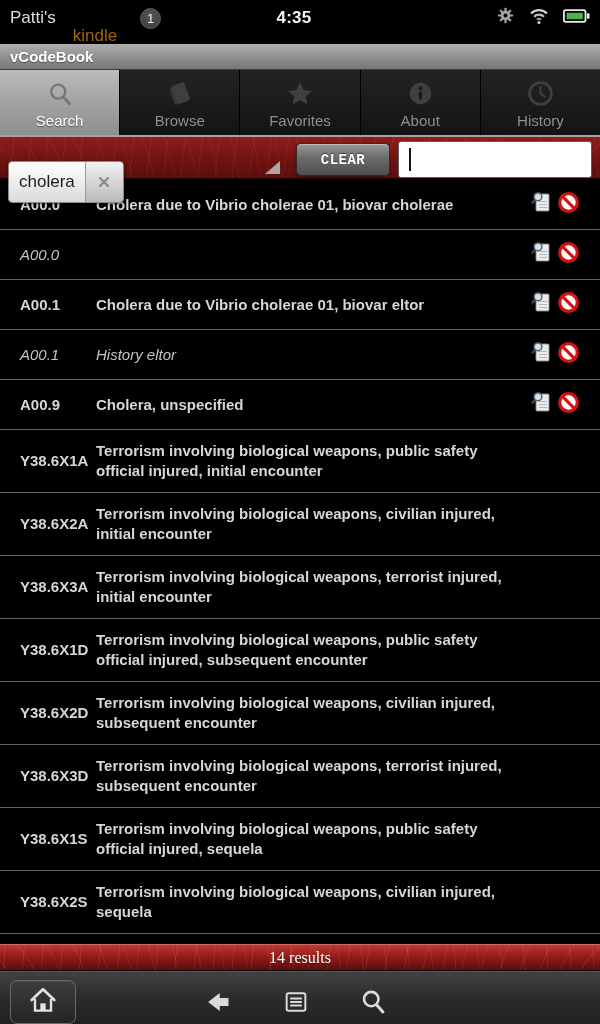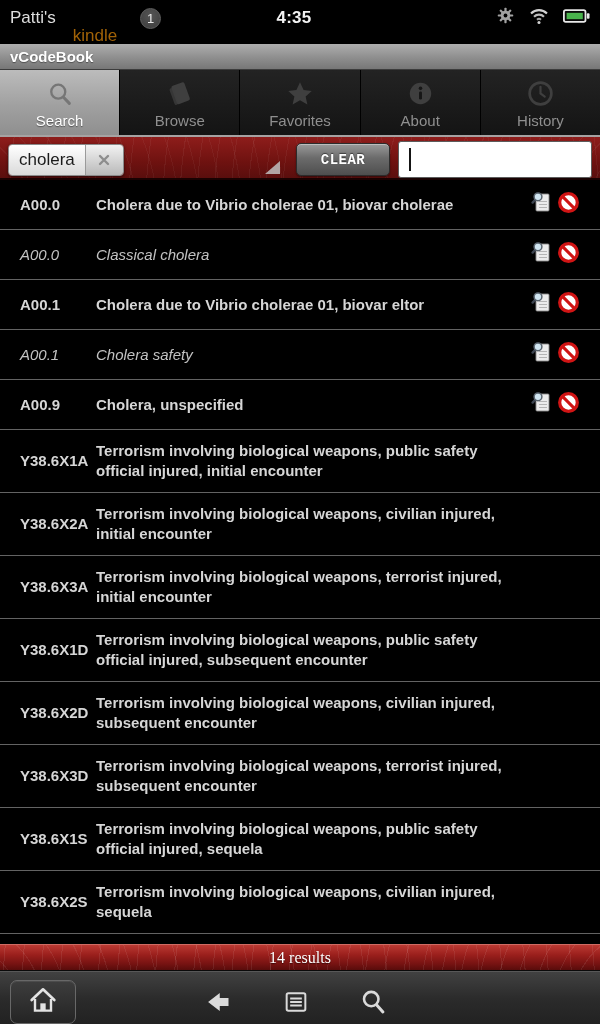--- a/index.html
+++ b/index.html
@@ -36,21 +36,21 @@
   .tab.active { background:linear-gradient(#bcbcbc,#a0a0a0 55%,#8f8f8f); color:#fff; text-shadow:0 1px 1px rgba(0,0,0,.45); }
   .tab.active .ticon { color:#767676; }
 
   
   .search-panel { position:relative; height:45px;
     border-top:2px solid #a6a2a2; border-bottom:2px solid #190202;
     background:
       repeating-radial-gradient(circle at 112% 190%, transparent 0 16px, rgba(255,255,255,.05) 16px 17px),
       repeating-radial-gradient(circle at -12% 210%, transparent 0 20px, rgba(255,255,255,.045) 20px 21px),
       linear-gradient(#8e1d1b,#6f1210 60%,#5a0e0d); }
-  .chip { position:absolute; left:8px; top:7px; height:32px; display:flex; align-items:stretch;
+  .chip { position:absolute; left:8px; top:24px; height:42px; display:flex; align-items:stretch;
     border:1px solid #8a8a8a; border-radius:4px; overflow:hidden; box-shadow:0 1px 3px rgba(0,0,0,.55); cursor:pointer; }
   .chip-text { background:linear-gradient(#fff,#dadada); color:#1b1b1b; font-size:17px;
     display:flex; align-items:center; padding:0 10px; }
   .chip-x { width:38px; background:linear-gradient(#f2f2f2,#b9b9b9); border-left:1px solid #9a9a9a;
     display:flex; align-items:center; justify-content:center; }
   .corner-tri { position:absolute; left:265px; top:24px; width:0; height:0;
     border-left:15px solid transparent; border-bottom:13px solid #b2a4a4; }
   .clear-btn { position:absolute; left:296px; top:6px; width:94px; height:33px;
     border:1px solid #2c2c2c; border-radius:5px;
     background:linear-gradient(#9a9a9a,#6b6b6b 45%,#4e4e4e);
@@ -222,21 +222,20 @@
           <span>
             <svg width="23" height="23" viewBox="0 0 24 24">
               <circle cx="12" cy="12" r="9.2" fill="#fff" stroke="#d01414" stroke-width="3.4"></circle>
               <line x1="5.9" y1="5.9" x2="18.1" y2="18.1" stroke="#d01414" stroke-width="3.2"></line>
             </svg>
           </span>
         </span>
       </div>
       <div class="row alias">
         <span class="code">A00.0</span>
-        <span class="desc">Classical cholera</span>
         <span class="row-icons">
           <span>
             <svg width="21" height="23" viewBox="0 0 21 23">
               <rect x="5" y="3" width="13" height="17" rx="1" fill="#ececec" stroke="#8a8a8a" stroke-width="0.9"></rect>
               <path d="M8 10.5h8 M8 13.5h8 M8 16.5h8" stroke="#b5b5b5" stroke-width="1.1"></path>
               <line x1="4" y1="9" x2="1.6" y2="11.6" stroke="#3c4450" stroke-width="2.4" stroke-linecap="round"></line>
               <circle cx="7" cy="5.8" r="3.9" fill="#cfe4f0" stroke="#5a646e" stroke-width="1.5"></circle>
             </svg>
           </span>
           <span>
@@ -262,21 +261,21 @@
           <span>
             <svg width="23" height="23" viewBox="0 0 24 24">
               <circle cx="12" cy="12" r="9.2" fill="#fff" stroke="#d01414" stroke-width="3.4"></circle>
               <line x1="5.9" y1="5.9" x2="18.1" y2="18.1" stroke="#d01414" stroke-width="3.2"></line>
             </svg>
           </span>
         </span>
       </div>
       <div class="row alias">
         <span class="code">A00.1</span>
-        <span class="desc">Cholera safety</span>
+        <span class="desc">History eltor</span>
         <span class="row-icons">
           <span>
             <svg width="21" height="23" viewBox="0 0 21 23">
               <rect x="5" y="3" width="13" height="17" rx="1" fill="#ececec" stroke="#8a8a8a" stroke-width="0.9"></rect>
               <path d="M8 10.5h8 M8 13.5h8 M8 16.5h8" stroke="#b5b5b5" stroke-width="1.1"></path>
               <line x1="4" y1="9" x2="1.6" y2="11.6" stroke="#3c4450" stroke-width="2.4" stroke-linecap="round"></line>
               <circle cx="7" cy="5.8" r="3.9" fill="#cfe4f0" stroke="#5a646e" stroke-width="1.5"></circle>
             </svg>
           </span>
           <span>

